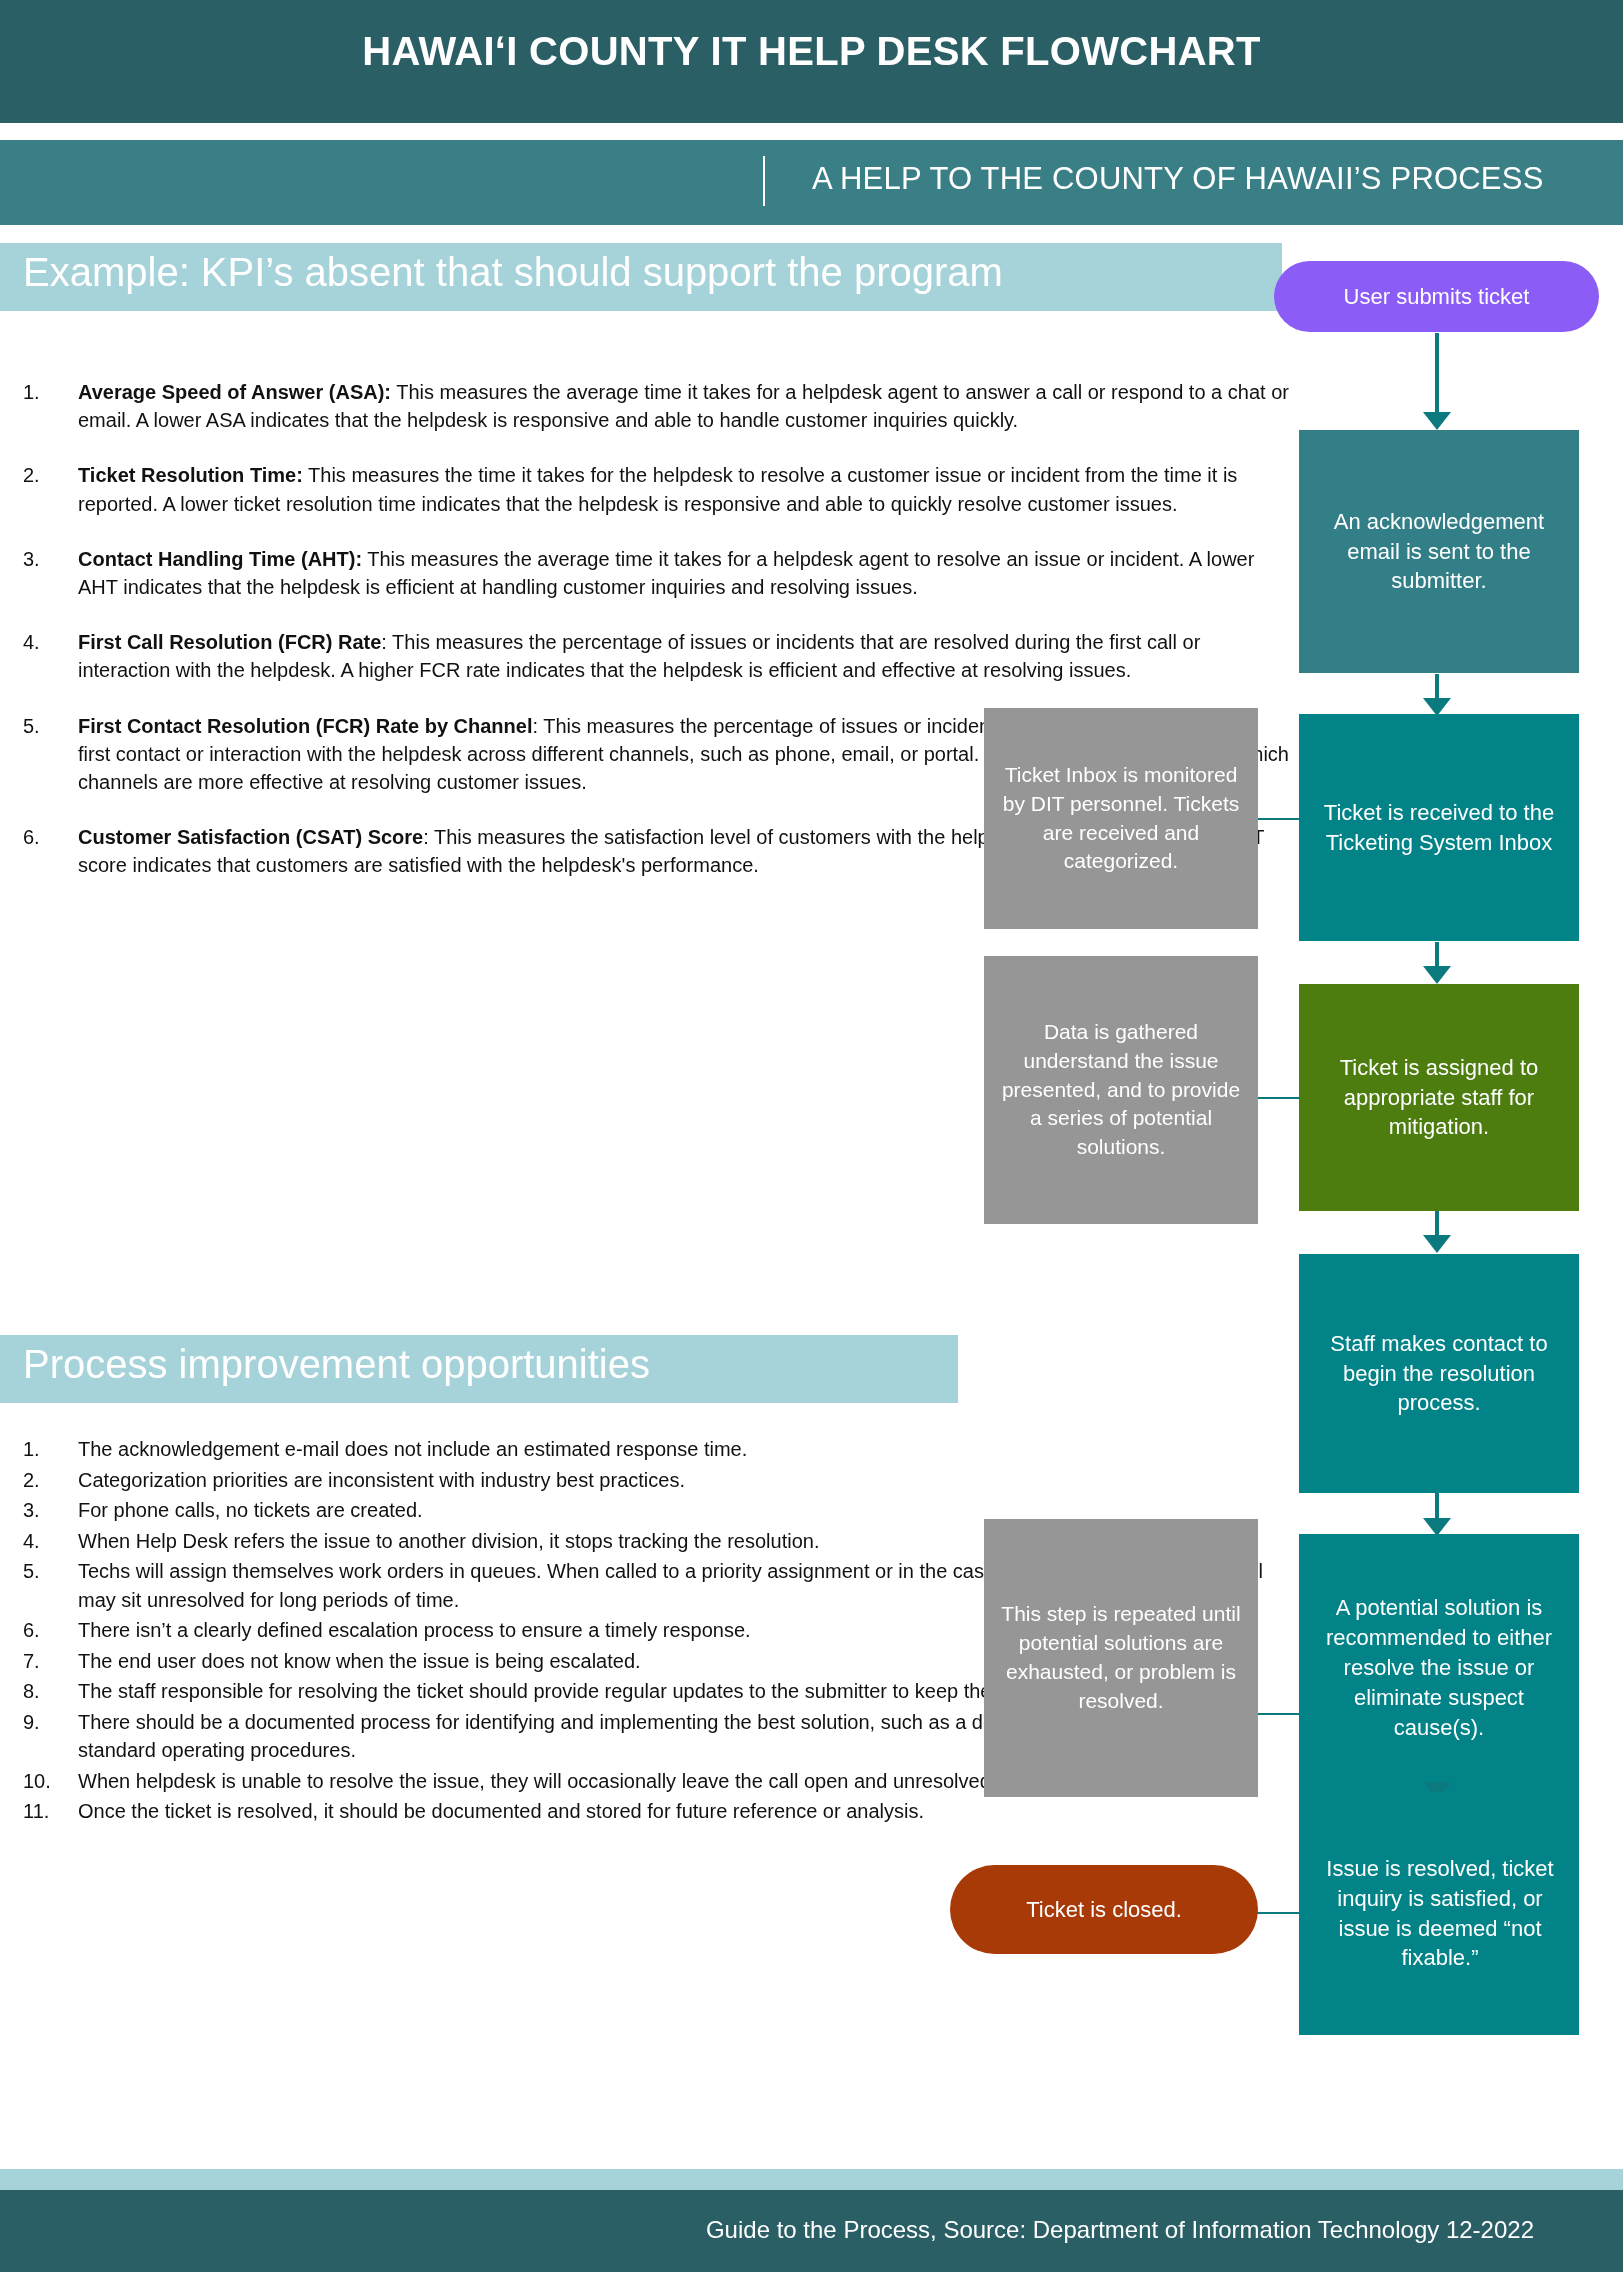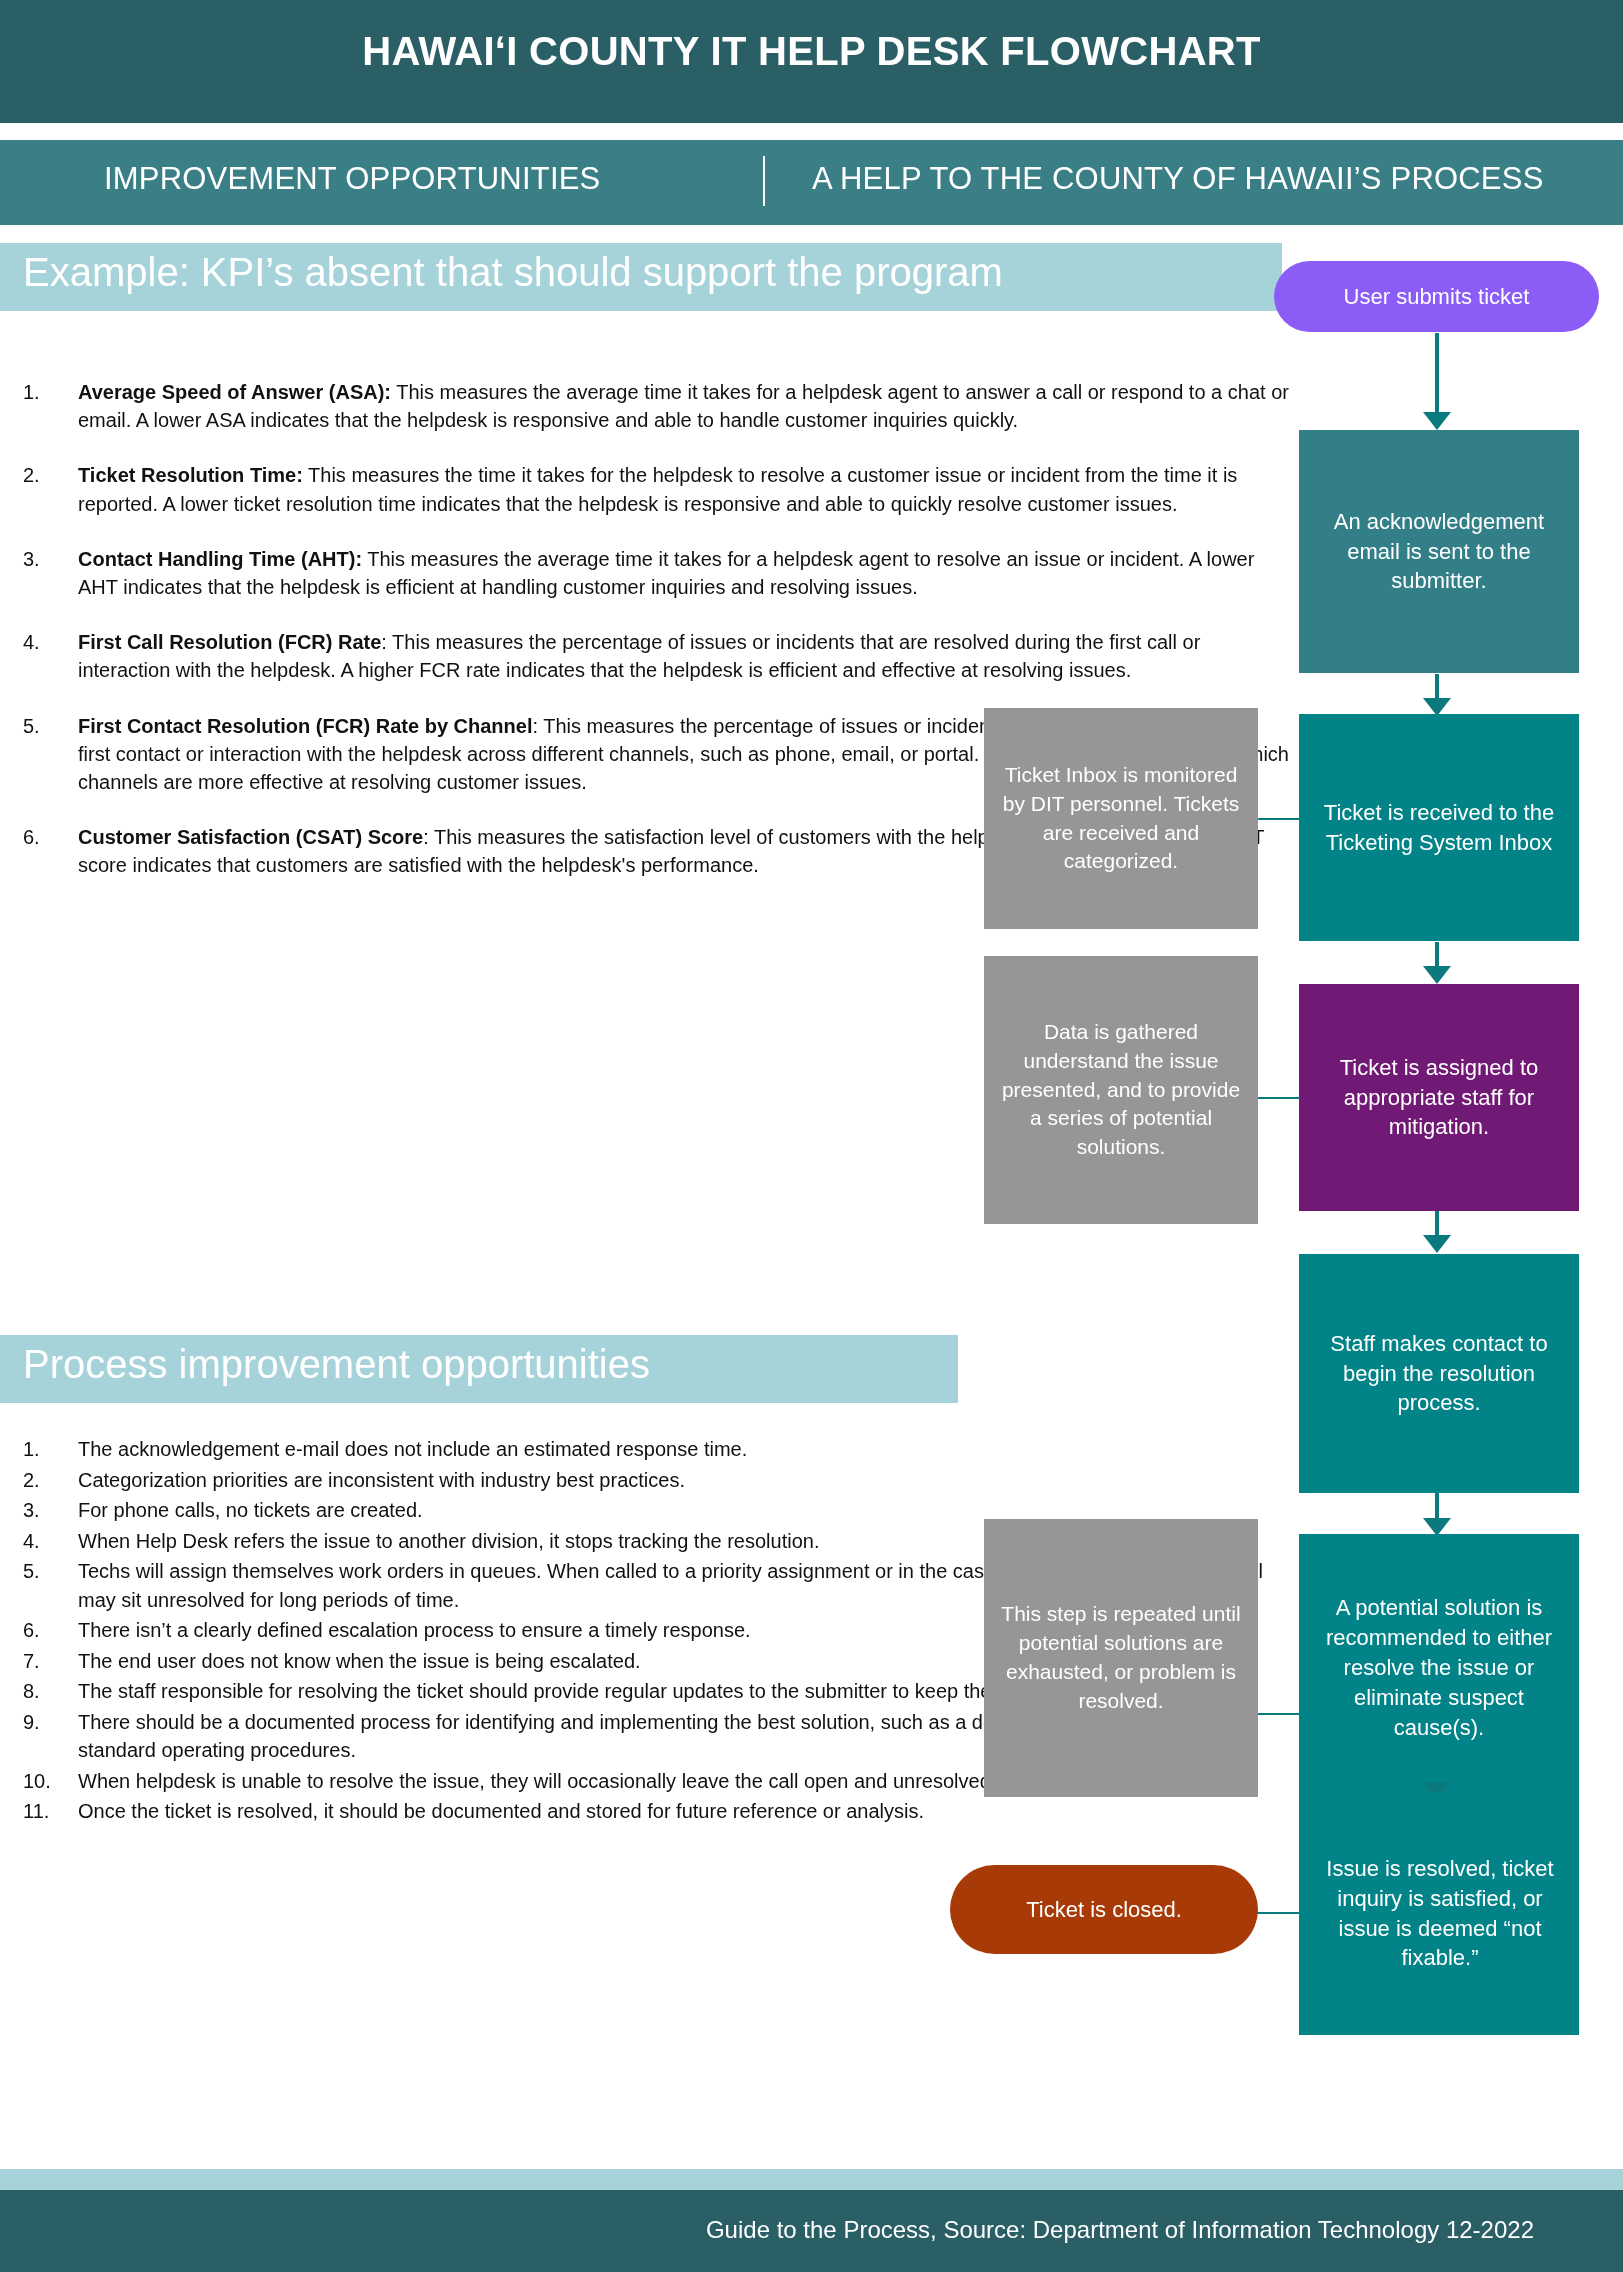--- a/index.html
+++ b/index.html
@@ -153,21 +153,20 @@
 </head>
 <body>
 
 <div id="page">
 
   <div class="title-band">
     <div class="title">HAWAIʻI COUNTY IT HELP DESK FLOWCHART</div>
   </div>
 
   <div class="subtitle-band">
-    <div class="subtitle-left">IMPROVEMENT OPPORTUNITIES</div>
     <div class="subtitle-sep"></div>
     <div class="subtitle-right">A HELP TO THE COUNTY OF HAWAII’S PROCESS</div>
   </div>
 
   <div class="section-bar" id="bar-kpi">
     <div class="sec-text">Example: KPI’s absent that should support the program</div>
   </div>
 
   <div class="list" id="kpi-list">
       <div class="li">
@@ -258,21 +257,21 @@
   <div class="fc-arrowhead" style="left:1423px; top:698px;"></div>
 
   <div class="fc-box" style="left:1299px; top:714px; width:280px; height:227px; background:#018388;">Ticket is received to the Ticketing System Inbox</div>
 
   <div class="fc-note" style="left:984px; top:708px; width:274px; height:221px;">Ticket Inbox is monitored by DIT personnel.  Tickets are received and categorized.</div>
   <div class="fc-connector" style="left:1258px; top:818px; width:42px;"></div>
 
   <div class="fc-arrow" style="left:1435px; top:942px; width:4px; height:31px;"></div>
   <div class="fc-arrowhead" style="left:1423px; top:966px;"></div>
 
-  <div class="fc-box" style="left:1299px; top:984px; width:280px; height:227px; background:#701a75;">Ticket is assigned to appropriate staff for mitigation.</div>
+  <div class="fc-box" style="left:1299px; top:984px; width:280px; height:227px; background:#4d7c0f;">Ticket is assigned to appropriate staff for mitigation.</div>
 
   <div class="fc-note" style="left:984px; top:956px; width:274px; height:268px;">Data is gathered understand the issue presented, and to provide a series of potential solutions.</div>
   <div class="fc-connector" style="left:1258px; top:1097px; width:42px;"></div>
 
   <div class="fc-arrow" style="left:1435px; top:1211px; width:4px; height:31px;"></div>
   <div class="fc-arrowhead" style="left:1423px; top:1235px;"></div>
 
   <div class="fc-box" style="left:1299px; top:1254px; width:280px; height:239px; background:#018388;">Staff makes contact to begin the resolution process.</div>
 
   <div class="fc-arrow" style="left:1435px; top:1493px; width:4px; height:31px;"></div>

